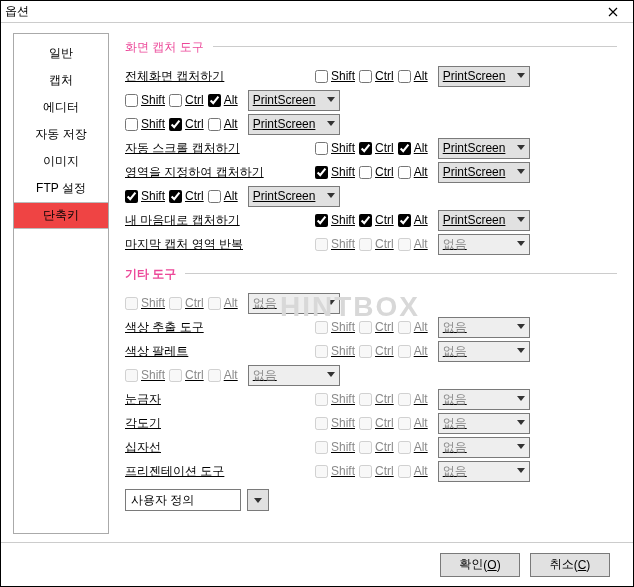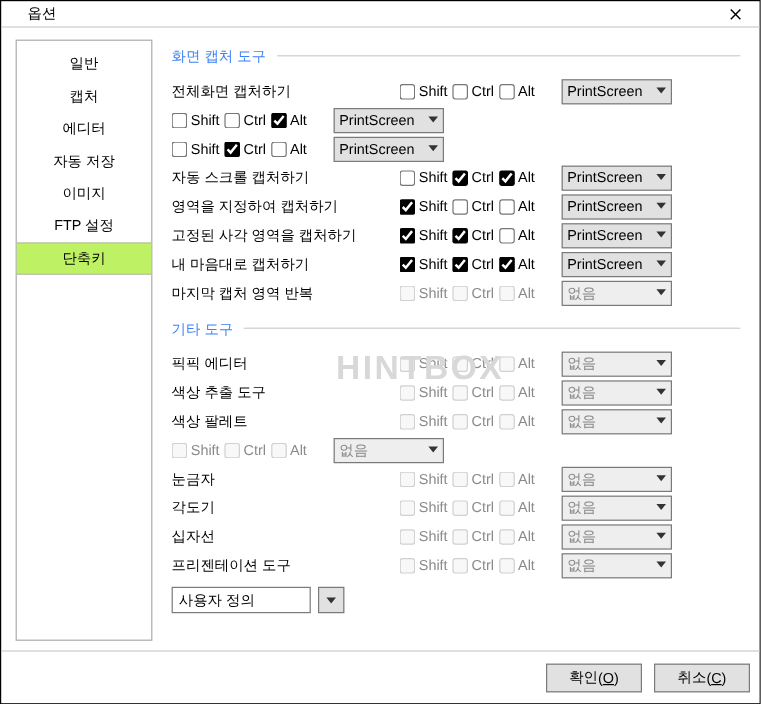--- a/index.html
+++ b/index.html
@@ -17,83 +17,84 @@
     width: 634px; height: 587px;
     border: 1px solid #000;
     background: #fff;
     display: flex;
     flex-direction: column;
   }
   .titlebar {
     height: 22px;
     display: flex;
     align-items: center;
-    padding: 0 22px;
+    padding: 0 4px;
     font-size: 12px;
     position: relative;
     border-bottom: 1px solid #ccc;
   }
   .titlebar .close {
     position: absolute;
     right: 0; top: 0;
     width: 40px; height: 22px;
     display: flex; align-items: center; justify-content: center;
     font-size: 14px;
     cursor: default;
   }
   .titlebar .close svg { width: 10px; height: 10px; }
   .body {
     flex: 1;
     padding: 10px 12px 8px 12px;
     display: flex;
     gap: 10px;
   }
   .sidebar {
-    width: 114px;
+    width: 96px;
     border: 1px solid #aaa;
     padding-top: 6px;
   }
   .sidebar .item {
     height: 27px;
     display: flex;
     align-items: center;
     justify-content: center;
     font-size: 12px;
     cursor: default;
   }
   .sidebar .item.selected {
-    background: #bef264;
+    background: #ef4444;
     border-top: 1px solid #bbb;
     border-bottom: 1px solid #bbb;
   }
   .main {
     flex: 1;
     position: relative;
   }
   .group-label {
-    color: #3b82f6;
+    color: #ec4899;
     font-size: 12px;
     padding: 6px 0 8px 6px;
     position: relative;
   }
   .group-label::after {
     content: "";
     position: absolute;
     left: 94px;
     right: 4px;
     top: 13px;
     height: 1px;
     background: #ccc;
   }
   .group-label.short::after { left: 66px; }
   .rows { padding-left: 6px; }
   .row {
     display: flex;
     align-items: center;
     height: 24px;
+    text-decoration: underline;
   }
   .row .label {
     width: 190px;
     font-size: 12px;
   }
   .row .mods {
     display: flex;
     gap: 4px;
   }
   .row .mod {
@@ -106,21 +107,21 @@
   .row.disabled .mod,
   .row.disabled .label { }
   .row.disabled .mod { color: #8a8a8a; }
   .row .mod input[type=checkbox] {
     width: 13px; height: 13px;
     accent-color: #000;
   }
   .row.disabled .mod input[type=checkbox] {
   }
   .row .keysel {
-    margin-left: 22px;
+    margin-left: 10px;
     flex: 0 0 92px;
   }
   .dropdown {
     width: 92px;
     height: 21px;
     border: 1px solid #7a7a7a;
     background: #e1e1e1;
     display: flex; align-items: center;
     padding: 0 4px;
     font-size: 12px;
@@ -163,21 +164,21 @@
     border-right: 4px solid transparent;
     border-top: 5px solid #333;
   }
   .footer {
     height: 44px;
     border-top: 1px solid #ccc;
     display: flex;
     justify-content: flex-end;
     align-items: center;
     gap: 10px;
-    padding: 0 8px;
+    padding: 0 23px;
   }
   .btn {
     min-width: 80px;
     height: 24px;
     border: 1px solid #7a7a7a;
     background: #e1e1e1;
     display: flex; align-items: center; justify-content: center;
     font-size: 12px;
     cursor: default;
     padding: 0 10px;
@@ -337,21 +338,20 @@
                 <input type="checkbox" style="">
                 <span>Alt</span>
               </label>
             </div>
             <div class="dropdown keysel">
               <span>PrintScreen</span>
               <span class="arrow"></span>
             </div>
           </div>
           <div class="row">
-            <div class="label">고정된 사각 영역을 캡처하기</div>
             <div class="mods">
               <label class="mod">
                 <input type="checkbox" checked="" style="">
                 <span>Shift</span>
               </label>
               <label class="mod">
                 <input type="checkbox" checked="" style="">
                 <span>Ctrl</span>
               </label>
               <label class="mod">
@@ -401,26 +401,25 @@
                 <span>Alt</span>
               </label>
             </div>
             <div class="dropdown keysel disabled">
               <span>없음</span>
               <span class="arrow"></span>
             </div>
           </div>
         </div>
 
-      <div class="group-label short" style="margin-top:4px;">
+      <div class="group-label short" style="margin-top:4px;font-weight:bold;">
         <span>기타 도구</span>
       </div>
       <div class="rows" id="other-rows">
           <div class="row disabled">
-            <div class="label">픽픽 에디터</div>
             <div class="mods">
               <label class="mod">
                 <input type="checkbox" disabled="" style="">
                 <span>Shift</span>
               </label>
               <label class="mod">
                 <input type="checkbox" disabled="" style="">
                 <span>Ctrl</span>
               </label>
               <label class="mod">

